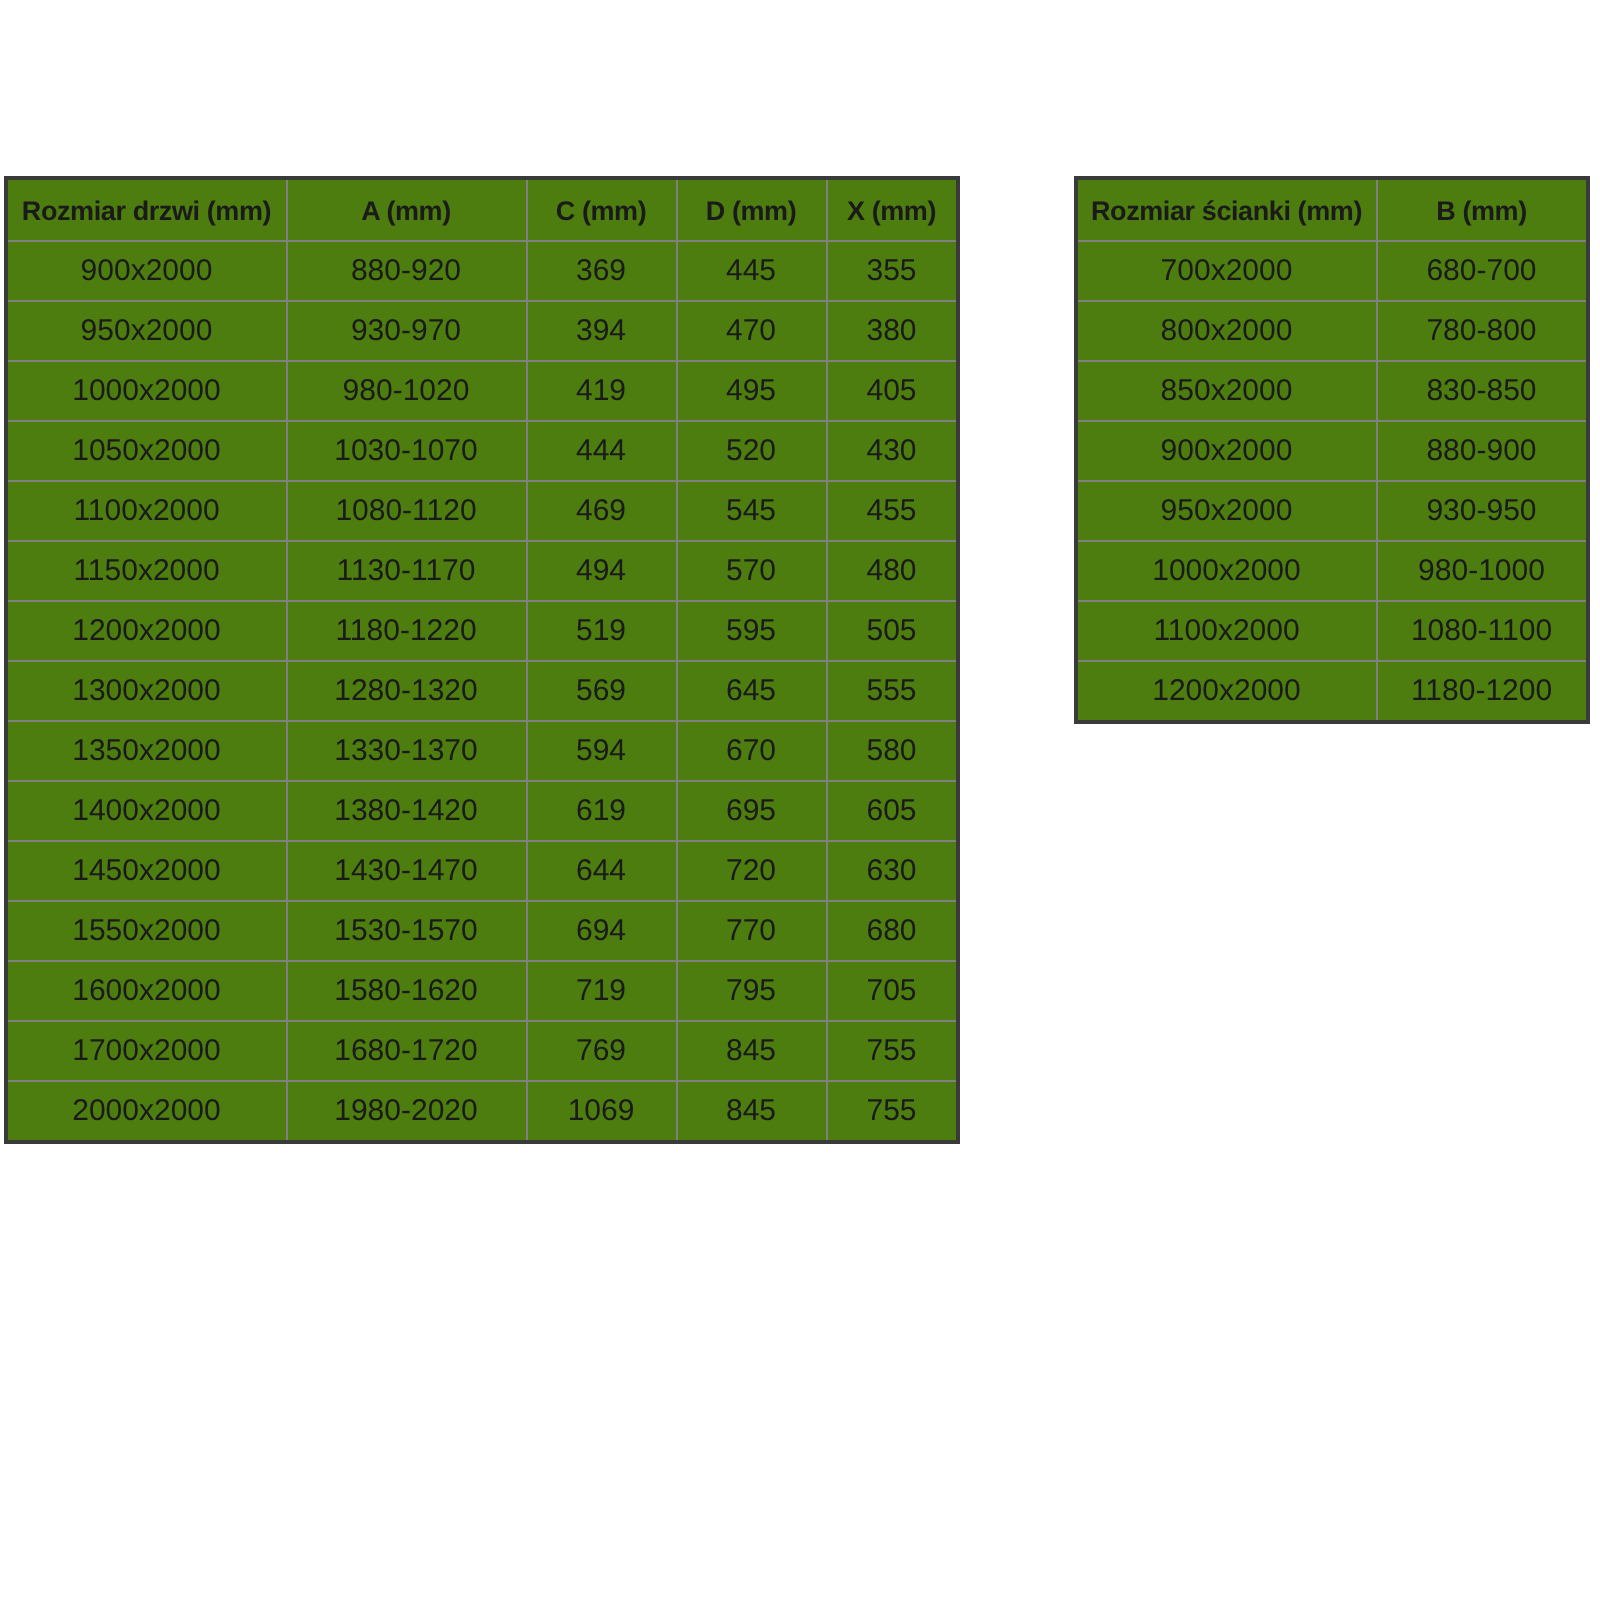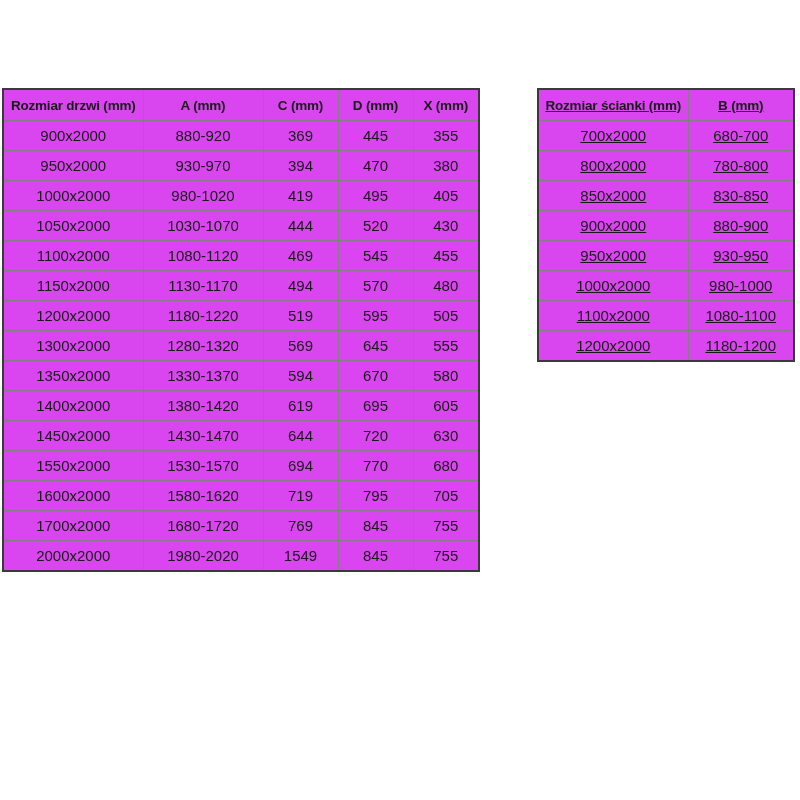--- a/index.html
+++ b/index.html
@@ -11,21 +11,21 @@
     height: 800px;
     background: #ffffff;
     position: relative;
     font-family: "Liberation Sans", sans-serif;
     color: #1a1a1a;
   }
   table.spec-table {
     position: absolute;
     border-collapse: collapse;
     table-layout: fixed;
-    background: #d946ef;
+    background: #4d7c0f;
     border: 2px solid #3a3a3a;
   }
   table.spec-table th,
   table.spec-table td {
     border: 1px solid #808080;
     text-align: center;
     vertical-align: middle;
     padding: 0;
     white-space: nowrap;
     overflow: hidden;
@@ -48,21 +48,20 @@
   }
   #doors-table col.c0 { width: 140px; }
   #doors-table col.c1 { width: 120px; }
   #doors-table col.c2 { width: 75px; }
   #doors-table col.c3 { width: 75px; }
   #doors-table col.c4 { width: 66px; }
   #walls-table {
     left: 537px;
     top: 88px;
     width: 256px;
-    text-decoration: underline;
   }
   #walls-table col.c0 { width: 150px; }
   #walls-table col.c1 { width: 106px; }
 </style>
 </head>
 <body>
 
 <table id="doors-table" class="spec-table">
   <colgroup>
     <col class="c0">
@@ -175,21 +174,21 @@
       <tr>
         <td>1700x2000</td>
         <td>1680-1720</td>
         <td>769</td>
         <td>845</td>
         <td>755</td>
       </tr>
       <tr>
         <td>2000x2000</td>
         <td>1980-2020</td>
-        <td>1549</td>
+        <td>1069</td>
         <td>845</td>
         <td>755</td>
       </tr>
     </tbody>
 </table>
 
 <table id="walls-table" class="spec-table">
   <colgroup>
     <col class="c0">
       <col class="c1">

